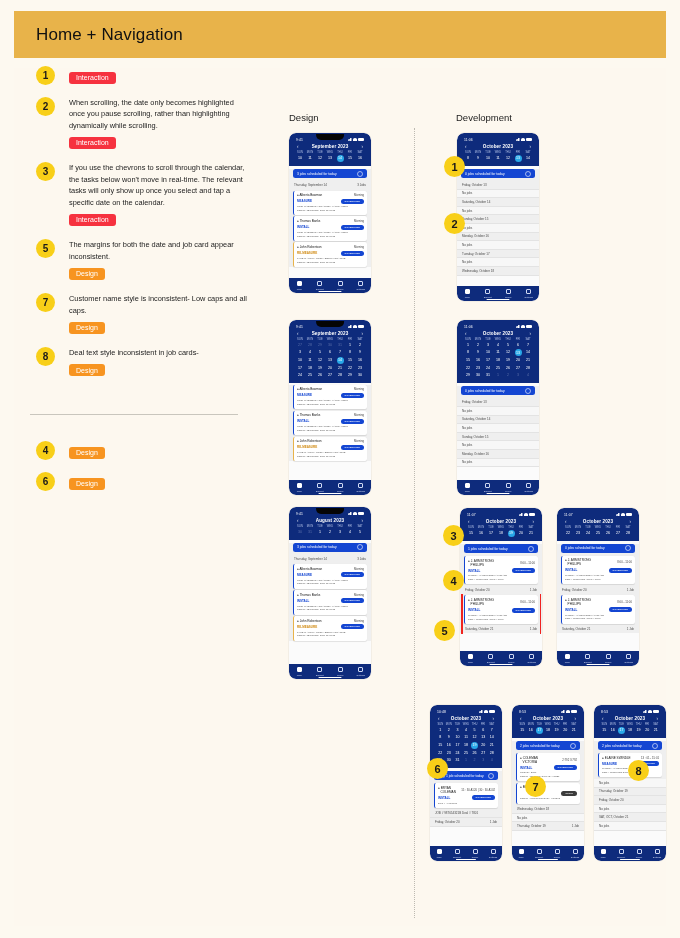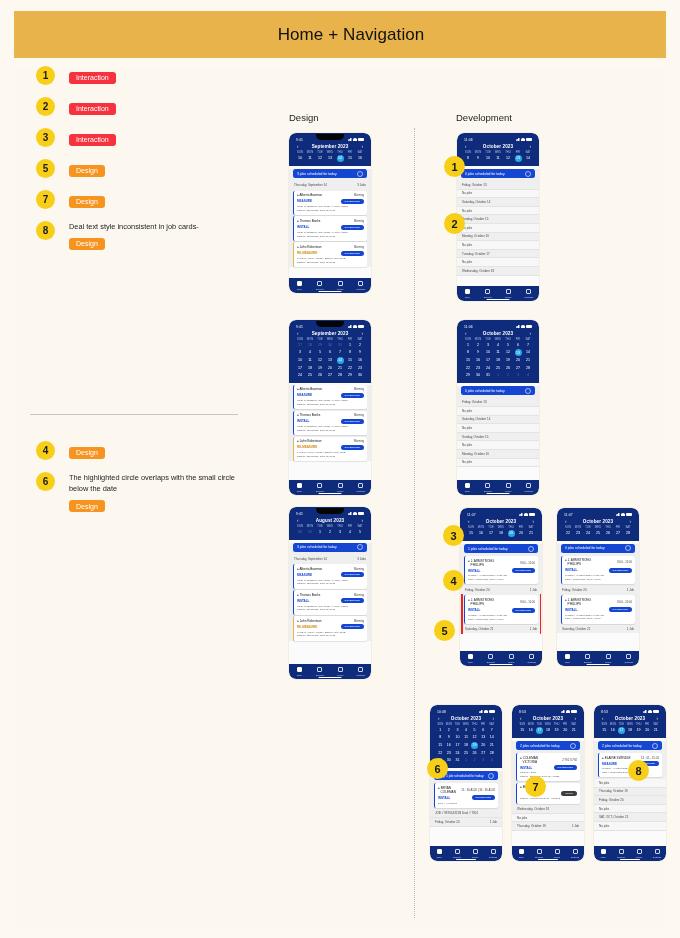--- a/index.html
+++ b/index.html
@@ -9,21 +9,21 @@
     font-family: "Liberation Sans", sans-serif;
     overflow: hidden;
   }
   #root { position: relative; width: 680px; height: 938px; background: #fdf9f0; }
 
   
   .header-band {
     position: absolute; left: 14px; top: 11px;
     width: 652px; height: 47px;
     background: var(--gold, #e8b34a);
-    display: flex; align-items: center; justify-content: center;
+    display: flex; align-items: center;
   }
   .header-title {
     margin-left: 22px;
     font-size: 17px; font-weight: 400; color: #111;
     letter-spacing: .1px;
   }
   .page-body {
     position: absolute; left: 14px; top: 68px;
     width: 652px; height: 858px;
     background: #fdf8ef;
@@ -174,30 +174,30 @@
     <div class="header-title">Home + Navigation</div>
   </div>
   <div class="page-body"></div>
 
   <div class="col-head" id="head-design">Design</div>
   <div class="col-head" id="head-dev">Development</div>
   <div class="dotted-divider"></div>
 
   <div class="notes" id="notes-top">
       <div class="note"><div class="badge">1</div><span class="tag interaction">Interaction</span></div>
-      <div class="note"><div class="badge">2</div><span class="tag interaction">Interaction</span></div>
-      <div class="note"><div class="badge">3</div><span class="tag interaction">Interaction</span></div>
-      <div class="note"><div class="badge">5</div><span class="tag design">Design</span></div>
-      <div class="note"><div class="badge">7</div><span class="tag design">Design</span></div>
+      <div class="note"><div class="badge">2</div><div class="note-text">When scrolling, the date only becomes highlighted once you pause scrolling, rather than highlighting dynamically while scrolling.</div><span class="tag interaction">Interaction</span></div>
+      <div class="note"><div class="badge">3</div><div class="note-text">If you use the chevrons to scroll through the calendar, the tasks below won't move in real-time. The relevant tasks will only show up once you select and tap a specific date on the calendar.</div><span class="tag interaction">Interaction</span></div>
+      <div class="note"><div class="badge">5</div><div class="note-text">The margins for both the date and job card appear inconsistent.</div><span class="tag design">Design</span></div>
+      <div class="note"><div class="badge">7</div><div class="note-text">Customer name style is inconsistent- Low caps and all caps.</div><span class="tag design">Design</span></div>
       <div class="note"><div class="badge">8</div><div class="note-text">Deal text style inconsistent in job cards-</div><span class="tag design">Design</span></div>
     </div>
   <div class="hr-divider"></div>
   <div class="notes lower" id="notes-bottom">
       <div class="note"><div class="badge">4</div><span class="tag design">Design</span></div>
-      <div class="note"><div class="badge">6</div><div class="note-text">The highlighted circle overlaps with the small circle below the date</div><span class="tag design">Design</span></div>
+      <div class="note"><div class="badge">6</div><span class="tag design">Design</span></div>
     </div>
 
   <div id="phone-layer">
       <div class="phone" style="left: 289px; top: 133px; width: 82px; height: 160px;">
         <div class="ph-nav"><span class="notch"></span><div class="statusbar">
             <span class="sb-time">9:41</span>
             <span class="sb-icons">
               <i class="sb-bars"></i>
               <i class="sb-wifi"></i>
               <i class="sb-batt"></i>

